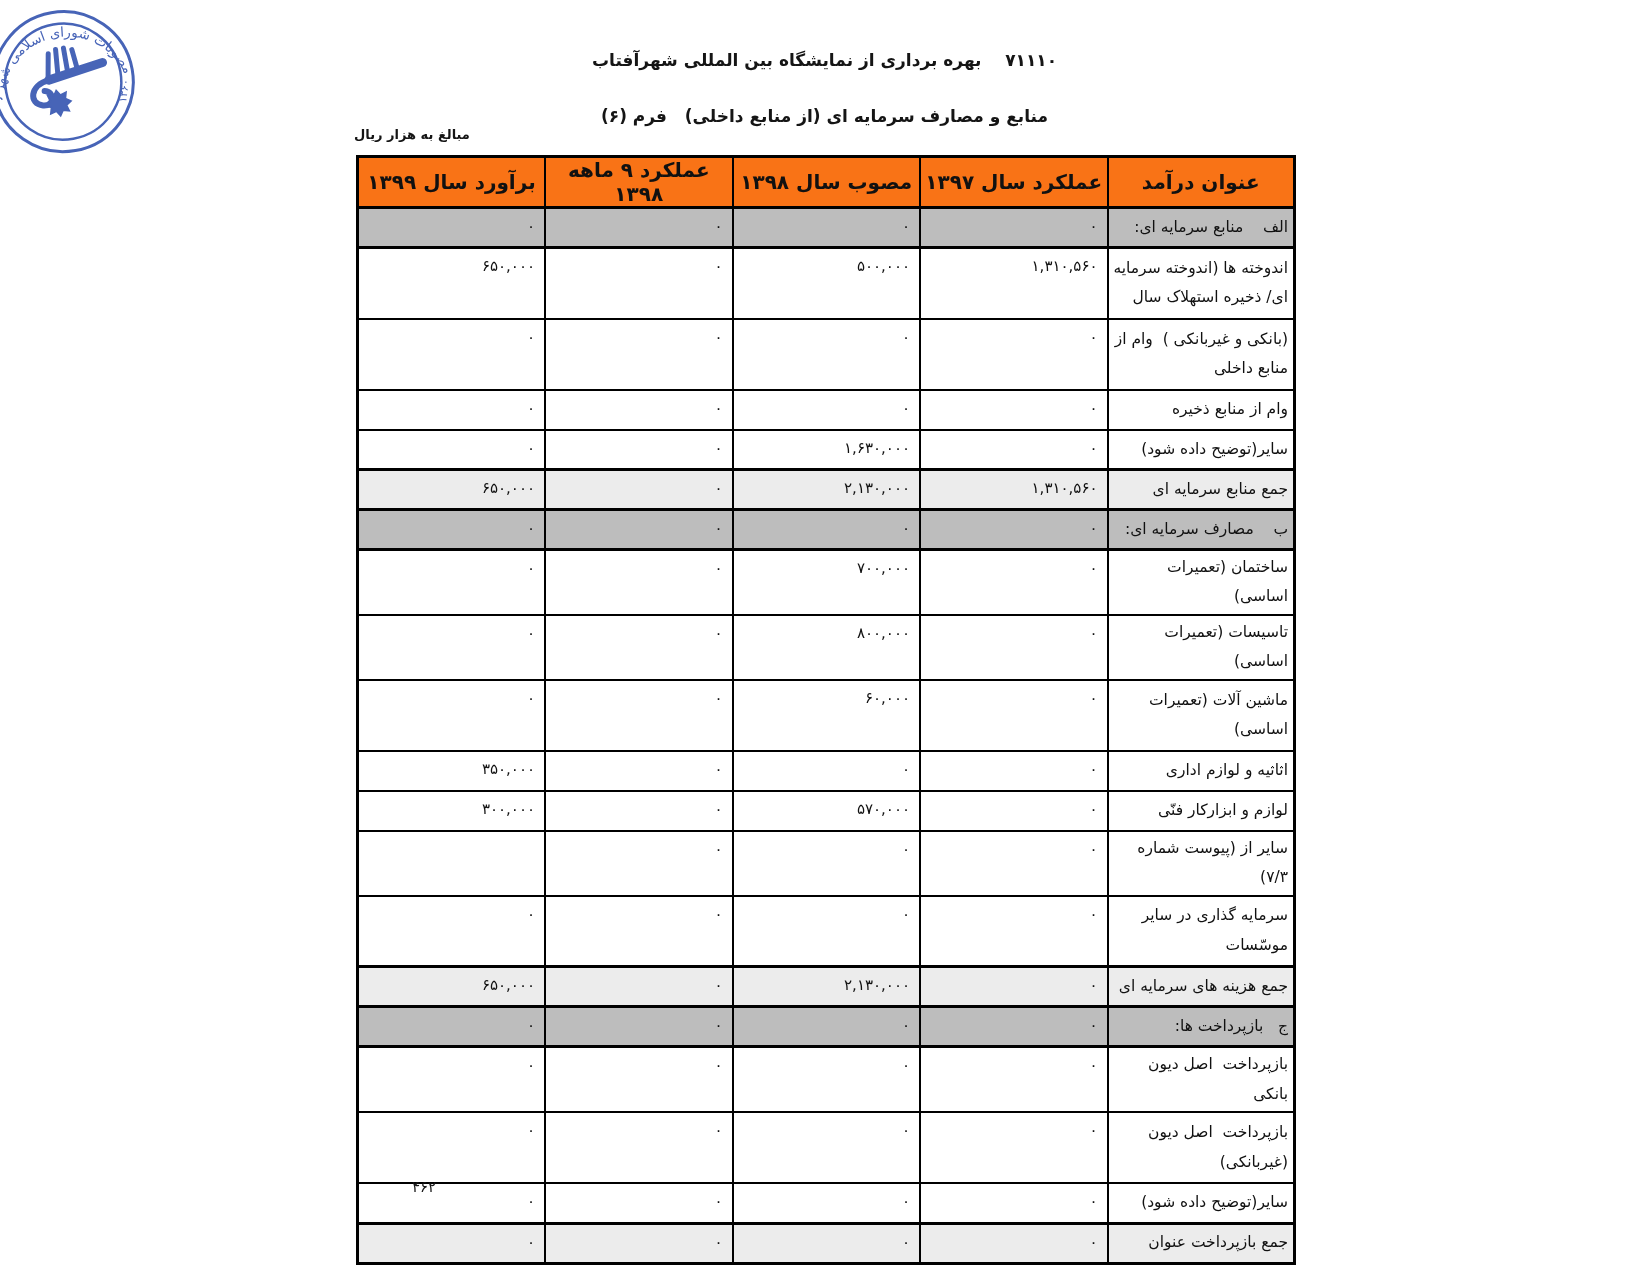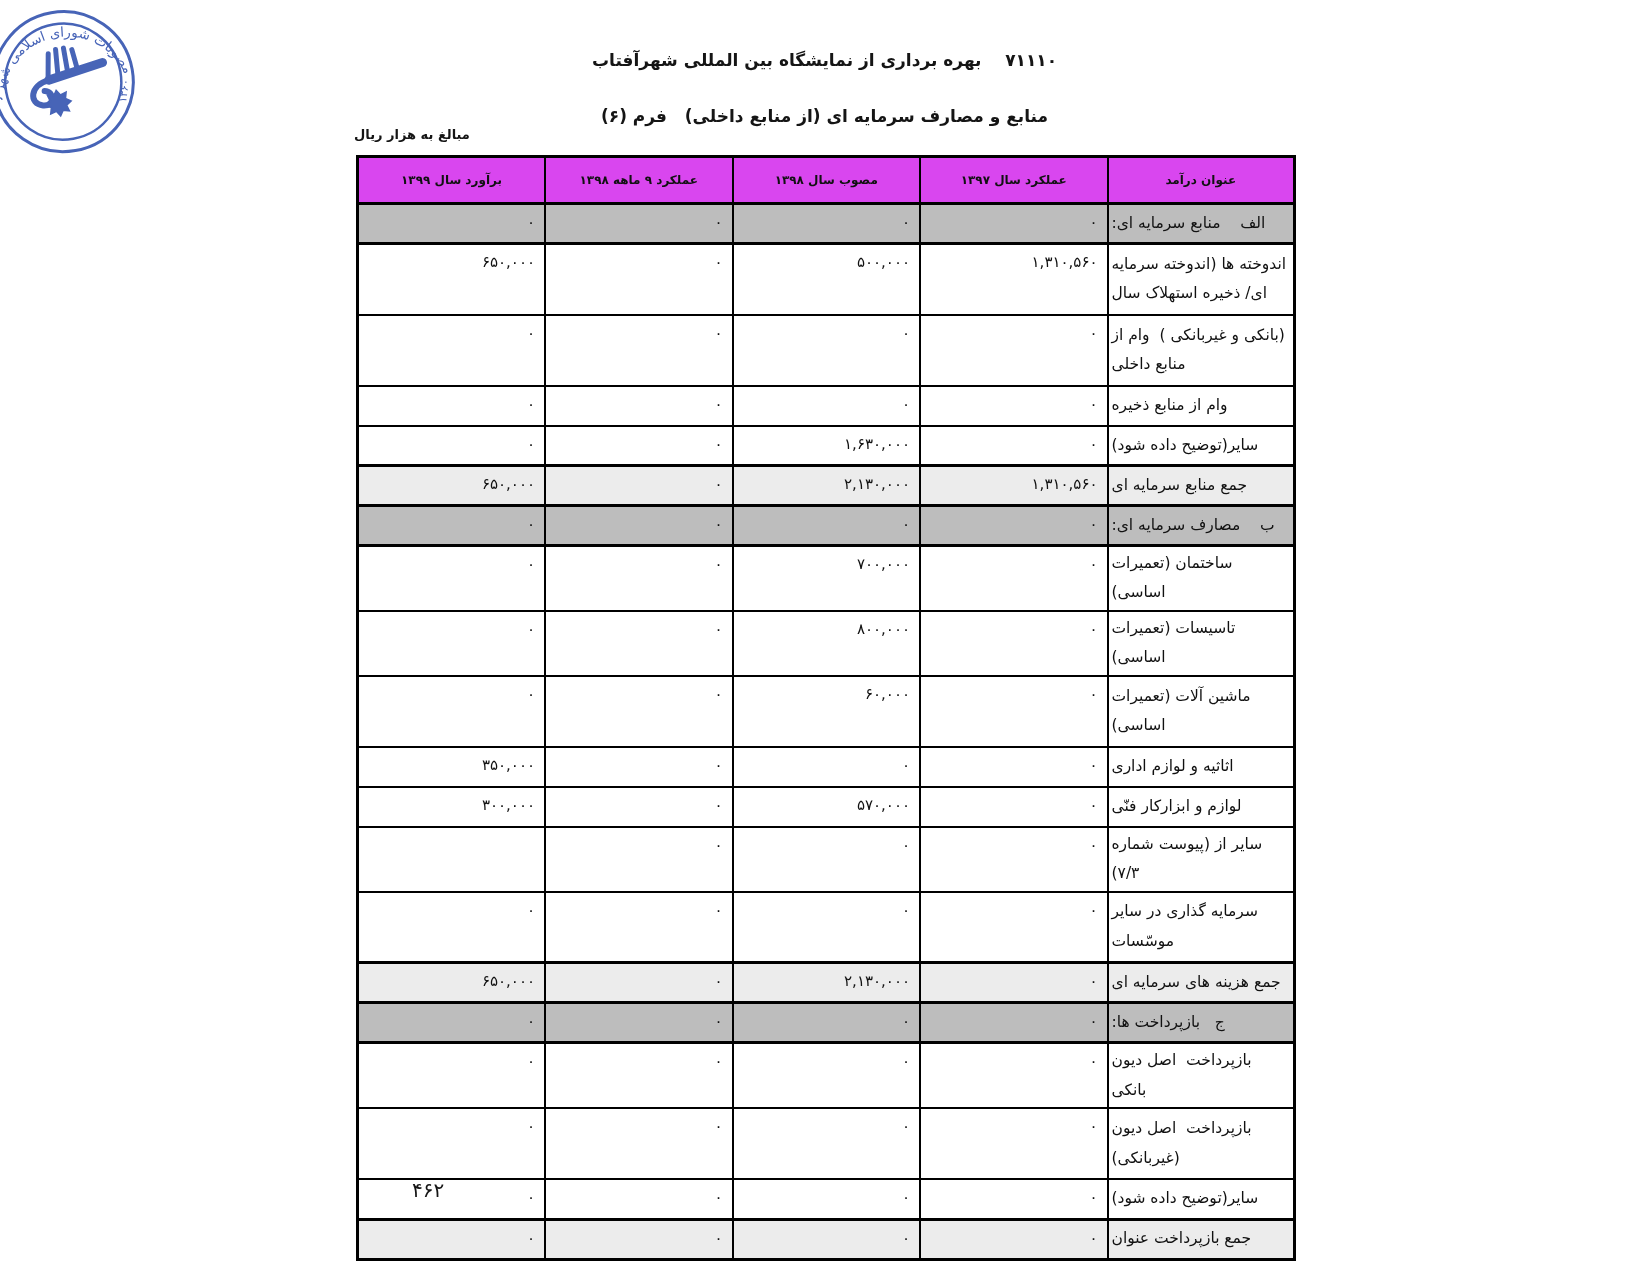--- a/index.html
+++ b/index.html
@@ -13,38 +13,38 @@
   #title2{top:88px;margin-top:18px;}
   .unit-note{position:absolute;left:354px;top:127px;direction:rtl;font-size:13px;font-weight:700;color:#151515;}
 
   
   #budget-table{position:absolute;left:356px;top:155px;border-collapse:collapse;direction:rtl;
                 table-layout:fixed;width:937px;background:#fff;}
   #budget-table col.c-title{width:187px;}
   #budget-table col.c-num{width:187.5px;}
   #budget-table td,#budget-table th{border:2px solid #000;overflow:hidden;}
   #budget-table{border:3px solid #000;}
-  #budget-table thead th{height:44px;background:#d946ef;font-size:12px;font-weight:700;
+  #budget-table thead th{height:44px;background:#f97316;font-size:20px;font-weight:700;
                          text-align:center;vertical-align:middle;padding:0 4px;margin-top:32px;}
   #budget-table tbody tr.h-s{height:40px;}
   #budget-table tbody tr.h-t{height:71px;}
-  #budget-table td.label-cell{font-size:15.5px;text-align:left;vertical-align:middle;
+  #budget-table td.label-cell{font-size:15.5px;text-align:right;vertical-align:middle;
                               padding:2px 5px 2px 3px;line-height:1.9;}
   #budget-table td.value-cell{font-size:15px;text-align:right;vertical-align:top;
                               padding:8px 9px 2px 4px;direction:rtl;}
   #budget-table tr.style-section td{background:#bdbdbd;border-top-width:3px;border-bottom-width:3px;}
   #budget-table tr.style-subtotal td{background:#ececec;border-top-width:3px;border-bottom-width:3px;}
   #budget-table tr.style-normal td{background:#ffffff;}
 
   
   #stamp{position:absolute;left:-12px;top:0px;width:170px;height:170px;
          transform:rotate(-10deg);opacity:0.88;}
 
   
-  #page-number{position:absolute;left:412px;top:1178px;font-size:20px;direction:rtl;color:#151515;}
+  #page-number{position:absolute;left:412px;top:1178px;font-size:15px;direction:rtl;color:#151515;}
 </style>
 </head>
 <body>
 
 <div id="page">
 
   <div id="stamp">
     <svg width="170" height="170" viewBox="0 0 170 170">
       <g stroke="#2e4fae" fill="none">
         <circle cx="76" cy="80" r="70" stroke-width="3"></circle>

